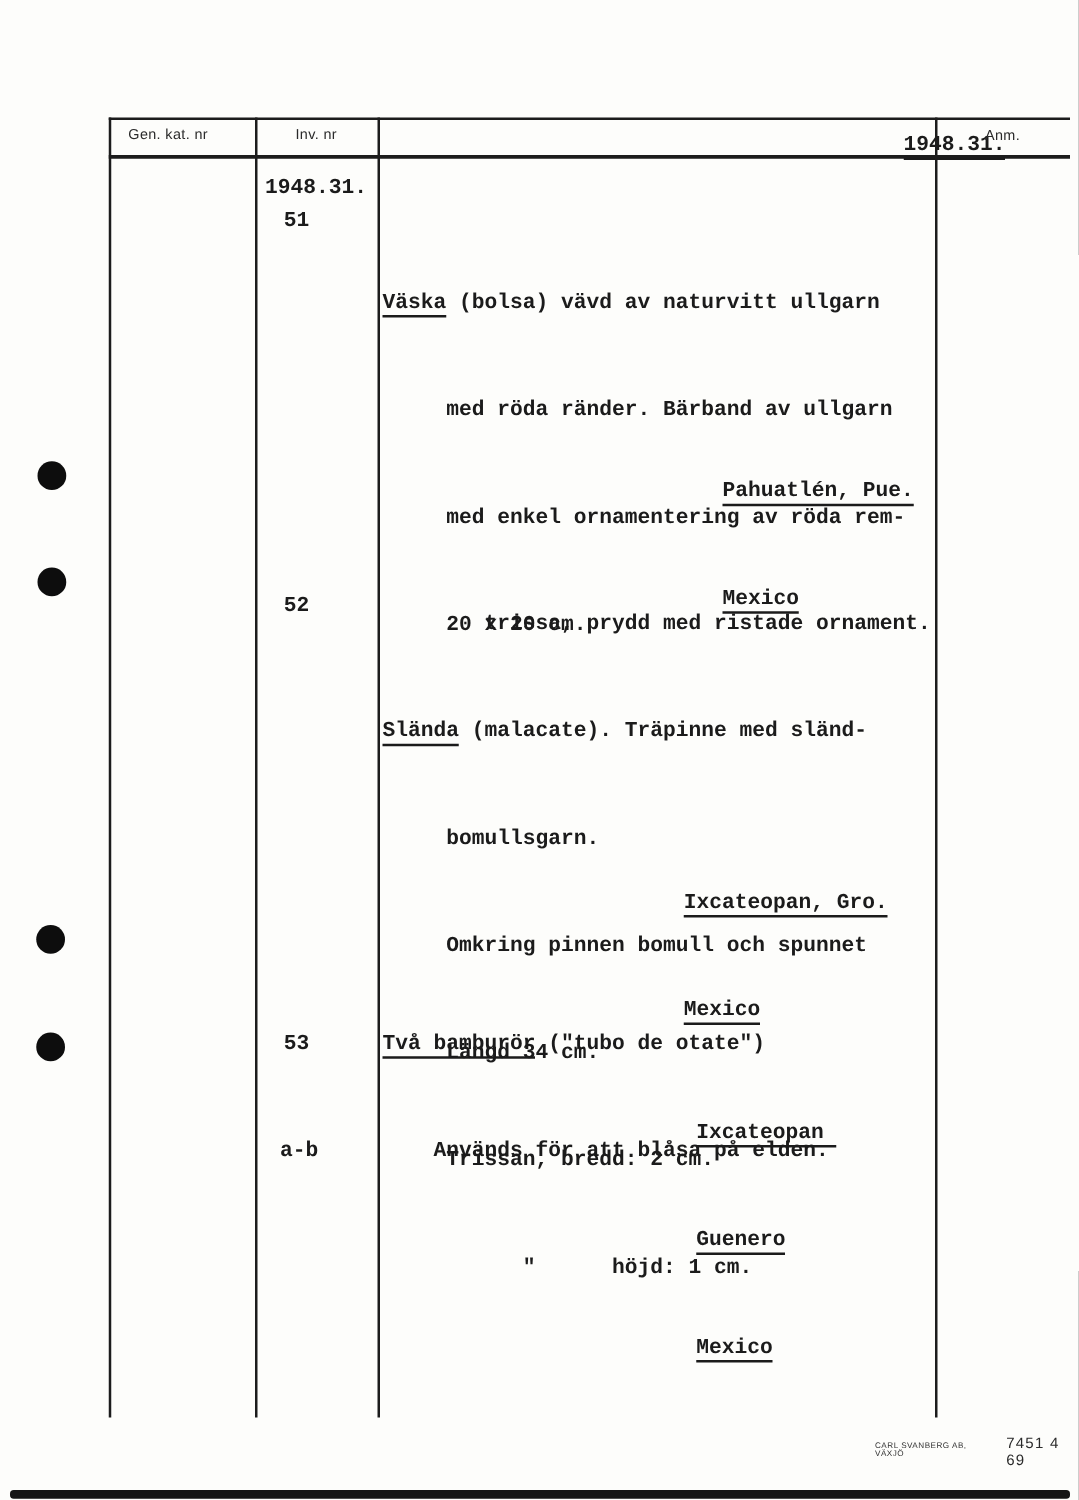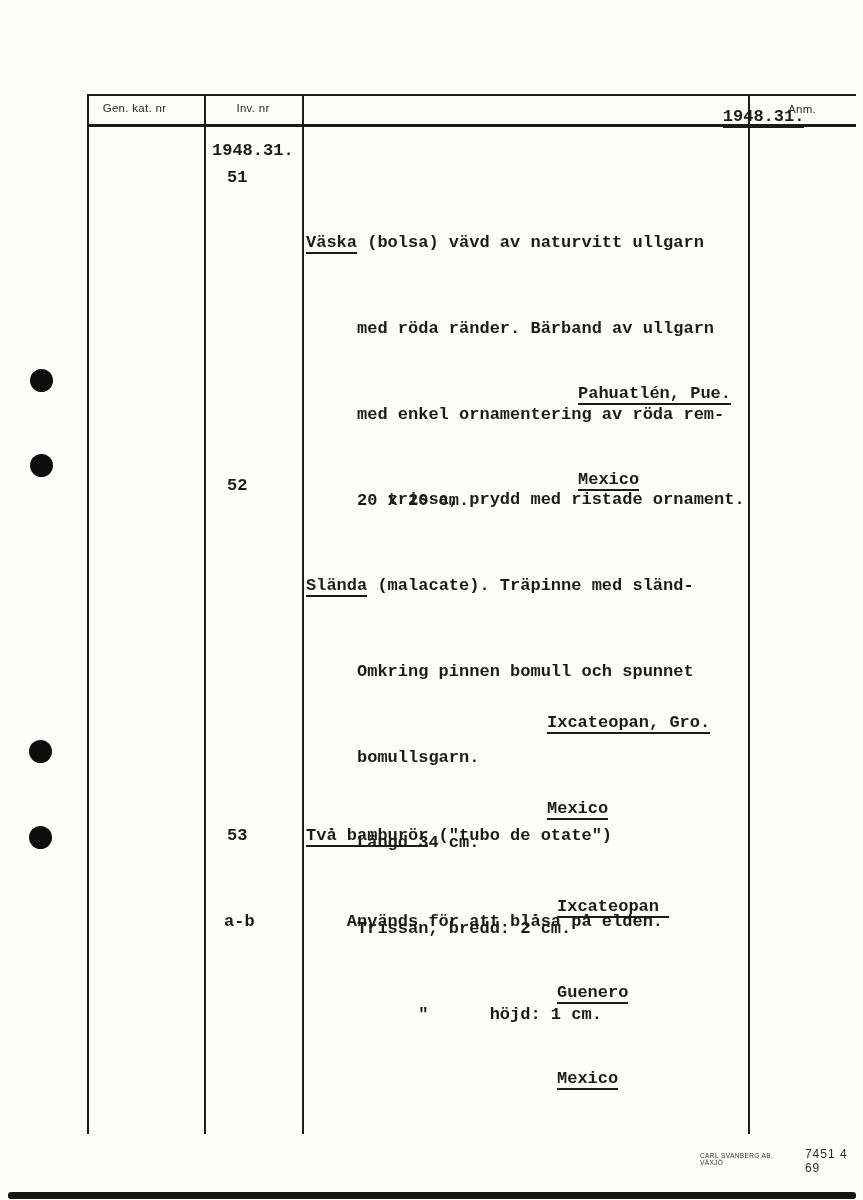--- a/index.html
+++ b/index.html
@@ -102,22 +102,22 @@
       <div class="loc-line"><span class="u">Pahuatlén, Pue.</span></div>
       <div class="loc-line"><span class="u">Mexico</span></div>
     </div>
   </div>
 
   <div>
     <div class="tw" style="left:227px; top:444px;margin-top:28px;">52</div>
     <div class="tw" style="left:306px; top:429px;">
       <div>        trissa, prydd med ristade ornament.</div>
       <div><span class="u">Slända</span><span> (malacate). Träpinne med sländ-</span></div>
+      <div>     bomullsgarn.</div>
       <div>     Omkring pinnen bomull och spunnet</div>
-      <div>     bomullsgarn.</div>
       <div>     Längd 34 cm.</div>
       <div>     Trissan, bredd: 2 cm.</div>
       <div>           "      höjd: 1 cm.</div>
     </div>
     <div class="tw" style="left:547px; top:652px;">
       <div class="loc-line"><span class="u">Ixcateopan, Gro.</span></div>
       <div class="loc-line"><span class="u">Mexico</span></div>
     </div>
   </div>
 

